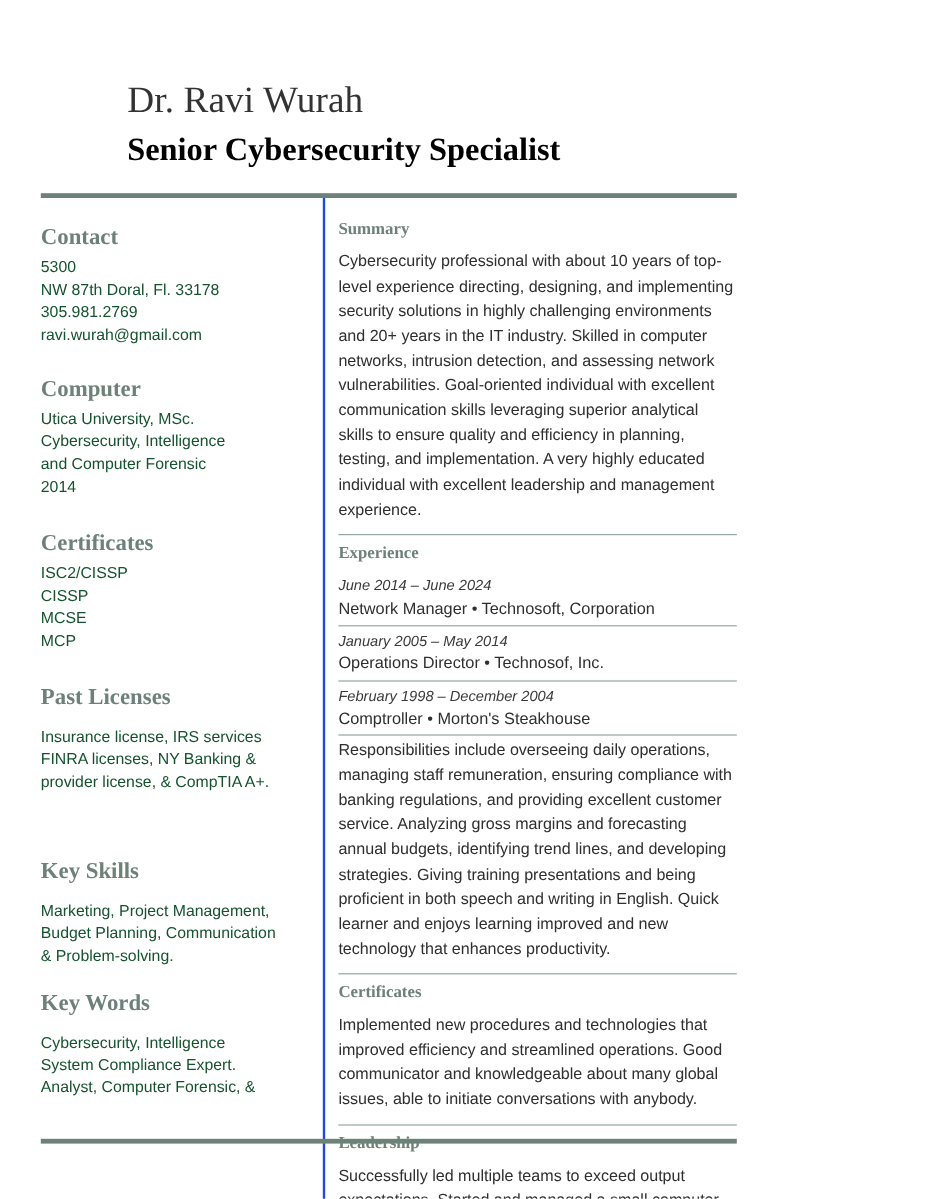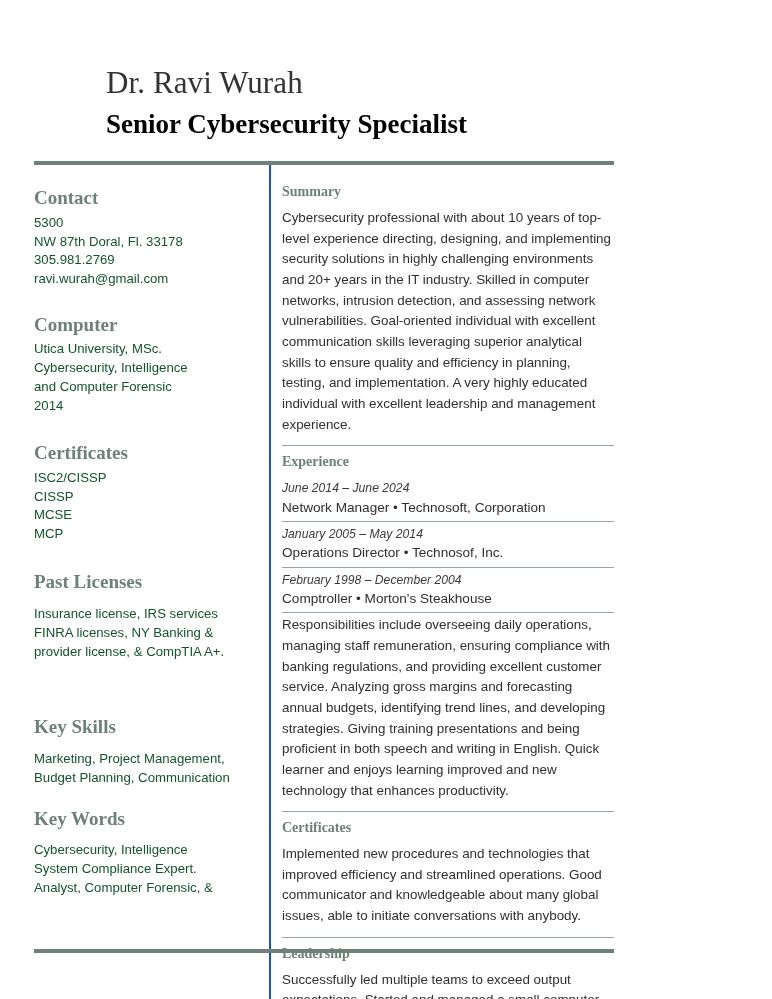--- a/index.html
+++ b/index.html
@@ -206,20 +206,21 @@
           <span class="ln">FINRA licenses, NY Banking &amp;</span>
           <span class="ln">provider license, &amp; CompTIA A+.</span>
         </div>
       </div>
 
       <div class="lblock sp-skills">
         <div class="lheading">Key Skills</div>
         <div class="ltext skills-text">
           <span class="ln">Marketing, Project Management,</span>
           <span class="ln">Budget Planning, Communication</span>
+          <span class="ln">&amp; Problem-solving.</span>
         </div>
       </div>
 
       <div class="lblock sp-keywords">
         <div class="lheading">Key Words</div>
         <div class="ltext kw-text">
           <span class="ln">Cybersecurity, Intelligence</span>
           <span class="ln">System Compliance Expert.</span>
           <span class="ln">Analyst, Computer Forensic, &amp;</span>
         </div>

